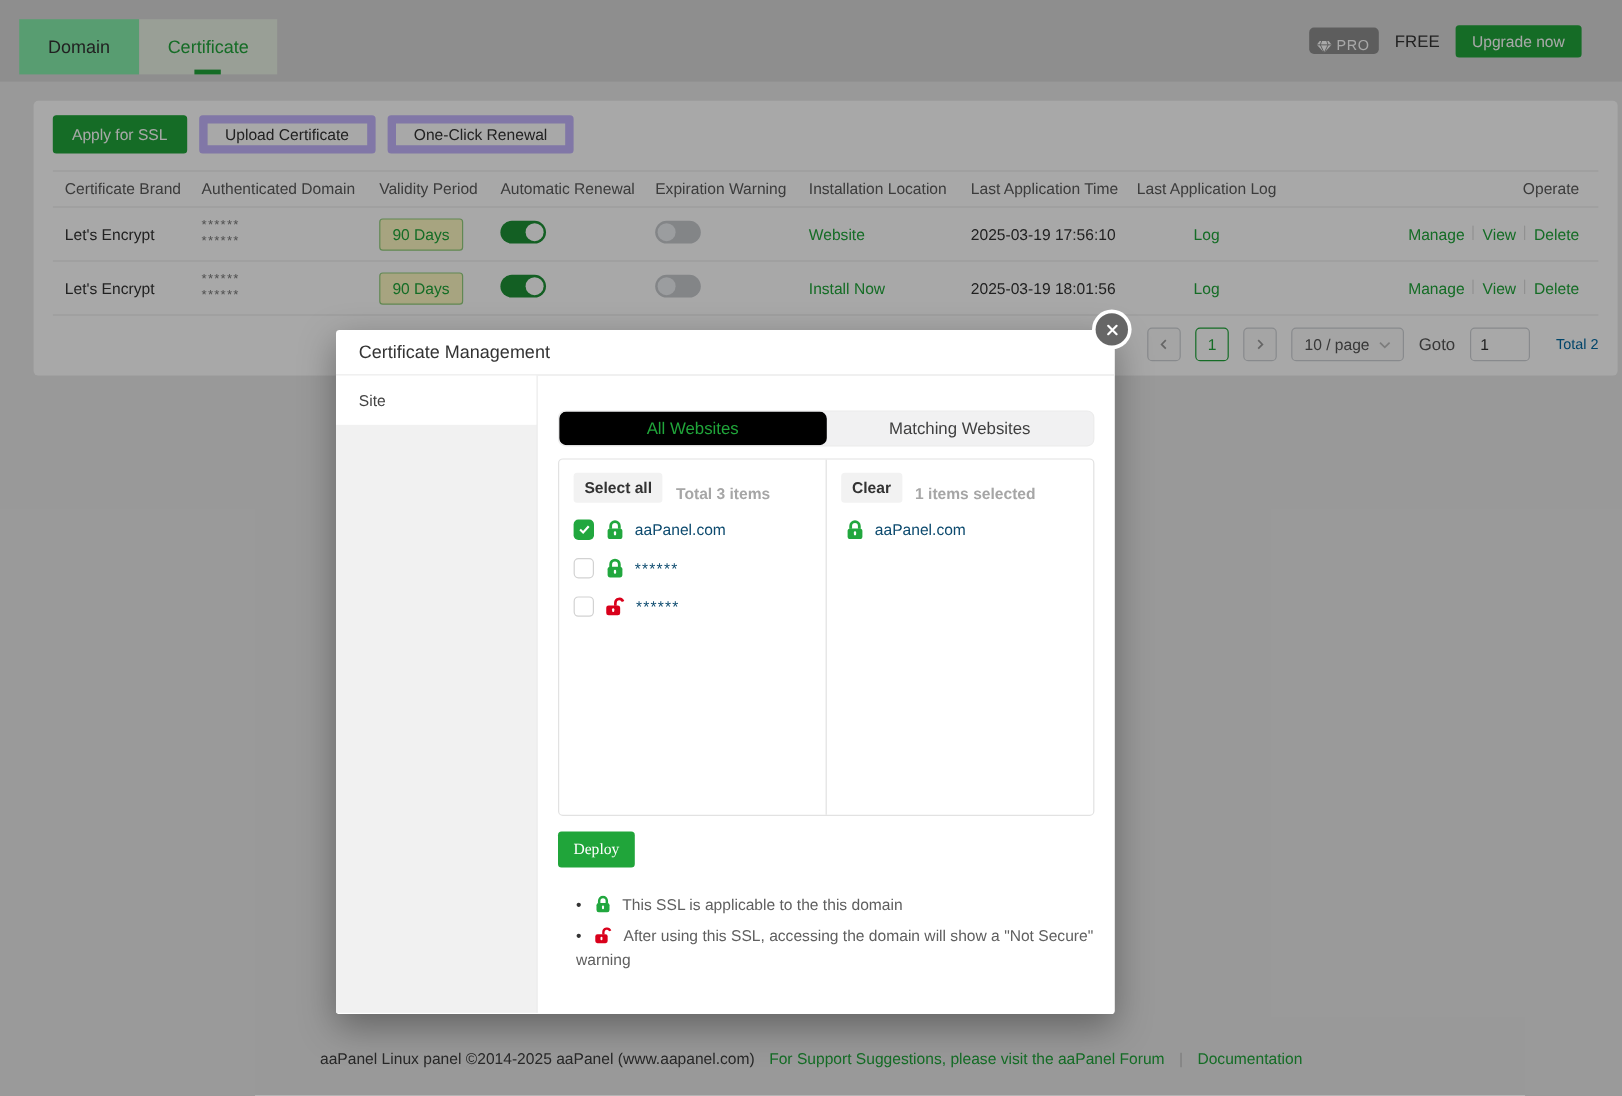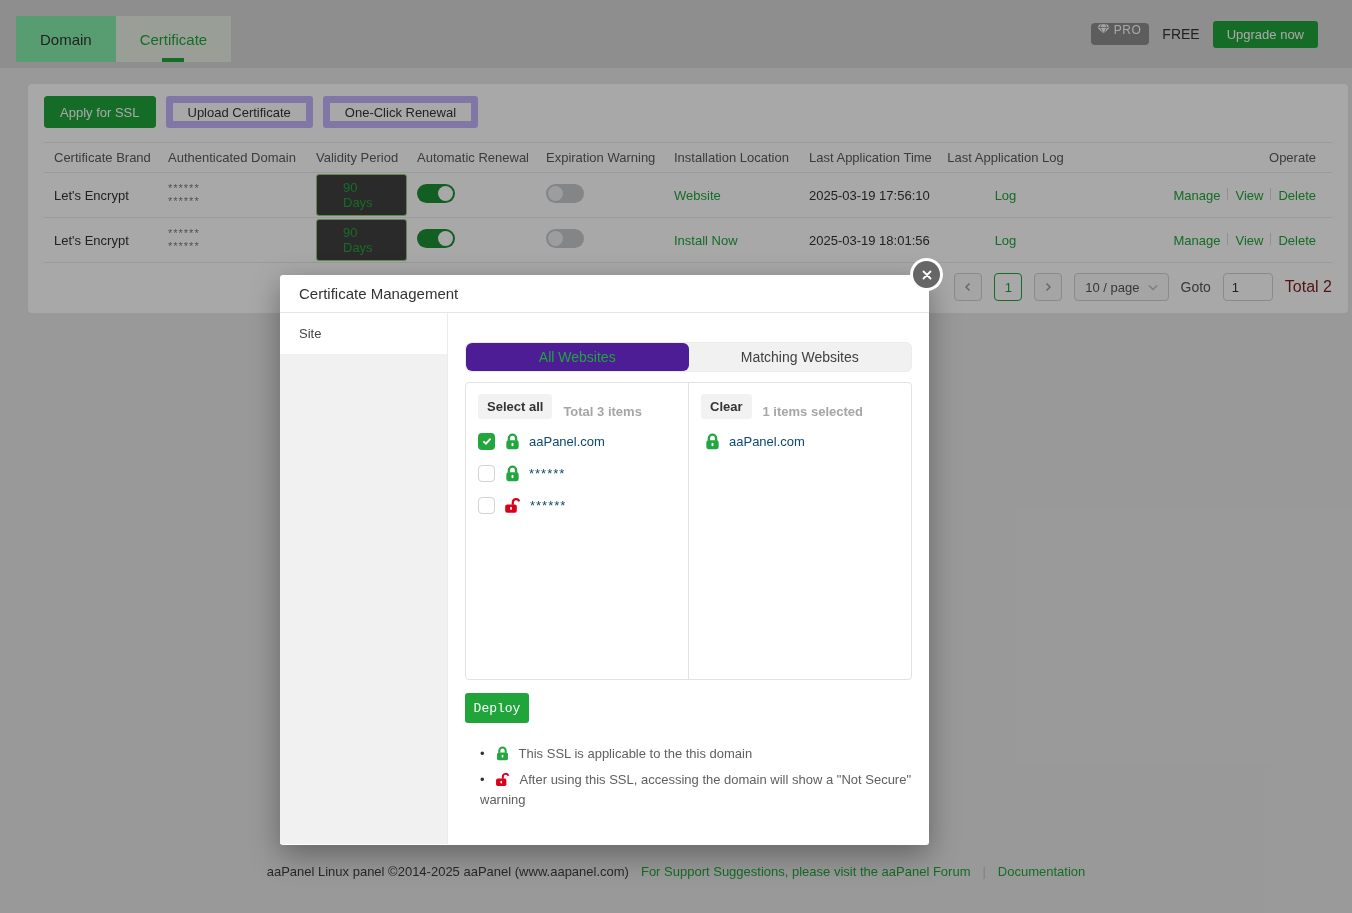--- a/index.html
+++ b/index.html
@@ -10,66 +10,66 @@
   
   .topbar { position:absolute; top:0; left:0; right:0; height:68px; background:#d8d8d8; }
   .tabs { position:absolute; left:16px; top:16px; display:flex; height:46px; }
   .tab { min-width:94px; padding:0 24px; display:flex; align-items:center; justify-content:center;
          font-size:15px; color:#333; background:#86efac; cursor:pointer; position:relative; }
   .tab.active { background:#e9f1e4; color:#20a53a; }
   .tab.active .tab-underline { position:absolute; bottom:0; left:50%; transform:translateX(-50%);
          width:22px; height:4px; background:#20a53a; }
   .topbar-right { position:absolute; right:34px; top:0; height:68px; display:flex; align-items:center; gap:13px; }
   .pro-badge { background:#8d8d8d; color:#fff; border-radius:4px; height:22px; padding:0 8px 0 6px;
-         display:flex; align-items:flex-start; gap:4px; font-size:12px; letter-spacing:.5px; }
+         display:flex; align-items:flex-end; gap:4px; font-size:12px; letter-spacing:.5px; }
   .plan-label { font-size:14px; color:#333; }
   .btn-upgrade { background:#20a53a; color:#fff; border:none; border-radius:3px; height:27px;
          padding:0 14px; font-size:13px; font-family:inherit; cursor:pointer; }
 
   
   .card { position:absolute; left:28px; top:84px; width:1320px; height:229px; background:#fff; border-radius:4px; }
   .toolbar { position:absolute; top:12px; left:16px; display:flex; gap:10px; }
   .btn { height:32px; border-radius:3px; font-size:13px; font-family:inherit; padding:0 15px; cursor:pointer; }
   .btn.primary { background:#20a53a; border:1px solid #20a53a; color:#fff; }
   .btn.plain { background:#fff; border:7px solid #c4b5fd; color:#333; }
 
   .table { position:absolute; left:16px; right:16px; top:58px; }
   .trow { display:grid; grid-template-columns:114px 148px 101px 129px 128px 135px 144px 125px 1fr;
           align-items:center; border-bottom:1px solid #ececec; }
   .trow.head { height:31px; border-top:1px solid #ececec; color:#5b5b5b; font-size:13px; }
   .trow.body { height:45px; font-size:13px; color:#333; }
   .cell { padding-left:10px; }
   .cell.c-log { text-align:center; padding-left:0; }
   .cell.c-op { text-align:right; padding-right:16px; }
   .masked { font-size:11px; color:#7d7d7d; line-height:13px; letter-spacing:1px; }
-  .badge-validity { display:inline-block; border:1px solid #93cf7e; background:#404040; color:#20a53a;
-          border-radius:3px; font-size:13px; padding:5px 26px; }
+  .badge-validity { display:inline-block; border:1px solid #93cf7e; background:#fef9c3; color:#20a53a;
+          border-radius:3px; font-size:13px; padding:5px 10px; }
   .glink { color:#20a53a; text-decoration:none; cursor:pointer; }
   .toggle { width:38px; height:19px; border-radius:10px; position:relative; display:inline-block; cursor:pointer; }
   .toggle.on { background:#1e9136; }
   .toggle.off { background:#c7cace; }
   .knob { position:absolute; top:2px; width:15px; height:15px; border-radius:50%; background:#fff; }
   .toggle.on .knob { right:2px; }
   .toggle.off .knob { left:2px; background:#eceef1; }
   .ops { display:inline-flex; align-items:flex-start; }
   .op-sep { width:1px; height:12px; background:#ddd; margin:0 7px; display:inline-block; }
 
   .pagination { position:absolute; right:16px; top:189px; display:flex; align-items:center; gap:12px; }
   .pg-btn { width:28px; height:28px; border:1px solid #cfd2d6; border-radius:4px; background:#fafafa;
           display:flex; align-items:center; justify-content:center; color:#9a9a9a; cursor:pointer; }
   .pg-btn.current { border-color:#20a53a; color:#20a53a; background:#fff; font-size:13px; }
   .pg-select { height:28px; border:1px solid #cfd2d6; border-radius:4px; background:#fafafa; padding:0 10px;
           display:flex; align-items:center; gap:8px; font-size:13px; color:#555; cursor:pointer; }
   .goto-label { font-size:14px; color:#555; }
   .goto-input { width:50px; height:28px; border:1px solid #cfd2d6; border-radius:4px; background:#fff;
           font-size:13px; color:#333; padding:0 8px; font-family:inherit; }
-  .total { font-size:16px; color:#7f1d1d; margin-left:0; }
+  .total { font-size:12px; color:#0369a1; margin-left:10px; }
 
   
-  .footer { position:absolute; left:0; right:0; bottom:15px; height:53px; display:flex; align-items:center;
+  .footer { position:absolute; left:0; right:0; bottom:4px; height:53px; display:flex; align-items:center;
           justify-content:center; gap:12px; font-size:13px; }
   .footer .copy { color:#3d3d3d; }
   .footer .sep { color:#c0c0c0; }
 
   
   .overlay { position:absolute; inset:0; background:rgba(0,0,0,0.34); }
   .modal { position:absolute; left:280px; top:275px; width:649px; height:570px; background:#fff;
           border-radius:3px; box-shadow:0 10px 30px rgba(0,0,0,.35); }
   .modal-close { position:absolute; left:633px; top:-14px; width:27px; height:27px; border-radius:50%;
           background:#666; box-shadow:0 0 0 3px #fff; display:flex; align-items:center; justify-content:center; cursor:pointer; }
@@ -78,40 +78,40 @@
   .modal-body { display:flex; height:531px; }
   .modal-side { width:168px; background:#f1f1f1; border-right:1px solid #ececec; flex:none; }
   .side-item { height:41px; background:#fff; display:flex; align-items:center; padding-left:19px;
           font-size:13px; color:#444; cursor:pointer; }
   .modal-content { flex:1; padding:18px 17px 0 17px; }
   .deploy-line { font-size:14px; color:#4a4a4a; }
   .deploy-line .ssl-name { color:#20a53a; font-size:12px; letter-spacing:1px; }
   .seg-tabs { margin-top:11px; height:30px; background:#f1f1f2; border:1px solid #ececec; border-radius:6px;
           display:flex; overflow:hidden; }
   .seg { flex:1; display:flex; align-items:center; justify-content:center; font-size:14px; color:#3f3f3f; cursor:pointer; }
-  .seg.active { background:#4c1d95; color:#20a53a; border-radius:6px; }
+  .seg.active { background:#000000; color:#20a53a; border-radius:6px; }
   .transfer { margin-top:10px; height:298px; border:1px solid #e2e2e2; border-radius:4px; display:flex; }
   .panel { flex:1; min-width:0; }
   .panel.left { border-right:1px solid #e2e2e2; }
   .panel-head { padding:11px 12px 0 12px; display:flex; align-items:flex-end;font-weight:bold; }
   .chip { background:#f2f2f2; border-radius:3px; padding:5px 9px; font-size:13px; color:#333; cursor:pointer; }
   .panel-count { font-size:13px; color:#a6a6a6; margin-left:11px; }
   .wlist { padding:13px 12px 0 12px; }
   .panel.right .wlist { padding-left:15px; }
   .witem { display:flex; align-items:center; margin-bottom:14px; height:18px; }
   .cbx { width:17px; height:17px; border-radius:4px; flex:none; margin-right:9px; display:flex;
           align-items:center; justify-content:center; cursor:pointer; }
   .cbx.checked { background:#21a73e; }
   .cbx.unchecked { background:#fff; border:1px solid #d2d2d2; }
   .lock { flex:none; margin-right:8px; }
   .lock.g { color:#21a73e; }
   .lock.r { color:#d9001b; }
   .wlabel { font-size:13px; color:#0c4a6e; }
   .btn-deploy { margin-top:13px; width:64px; height:30px; background:#20a53a; color:#fff; border:none;
-          border-radius:3px; font-size:13px; font-family:Liberation Mono, monospace; cursor:pointer; }
+          border-radius:3px; font-size:13px; font-family:Liberation Serif, serif; cursor:pointer; }
   .notes { margin-top:21px; padding-left:4px; }
   .note { font-size:13px; color:#5f5f5f; line-height:20px; padding-left:11px; margin-bottom:6px; }
   .note .dot { color:#333; margin-right:10px; }
   .note .lock { vertical-align:-3px; margin-right:9px; }
 </style>
 </head>
 <body>
 
 <div class="stage">
 

